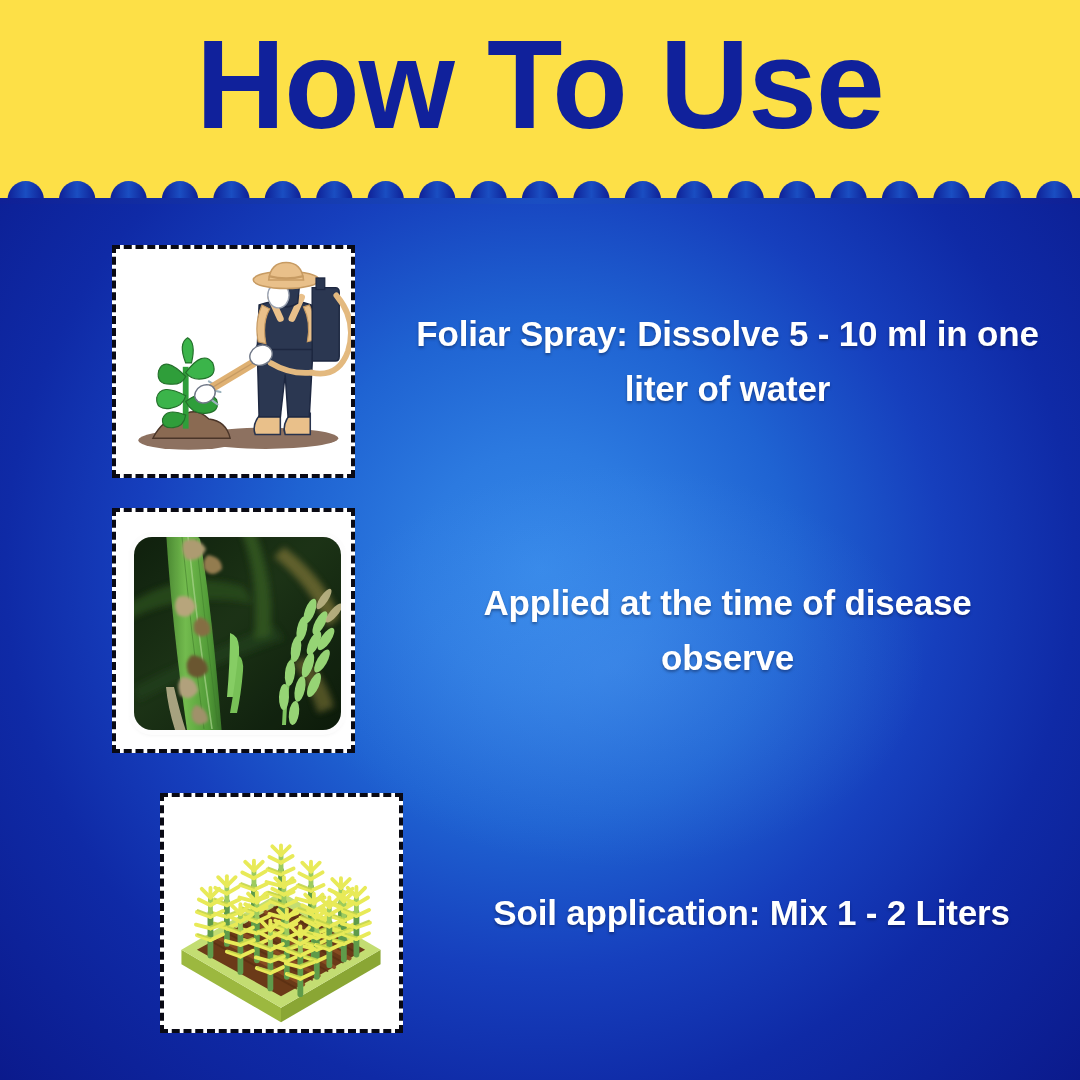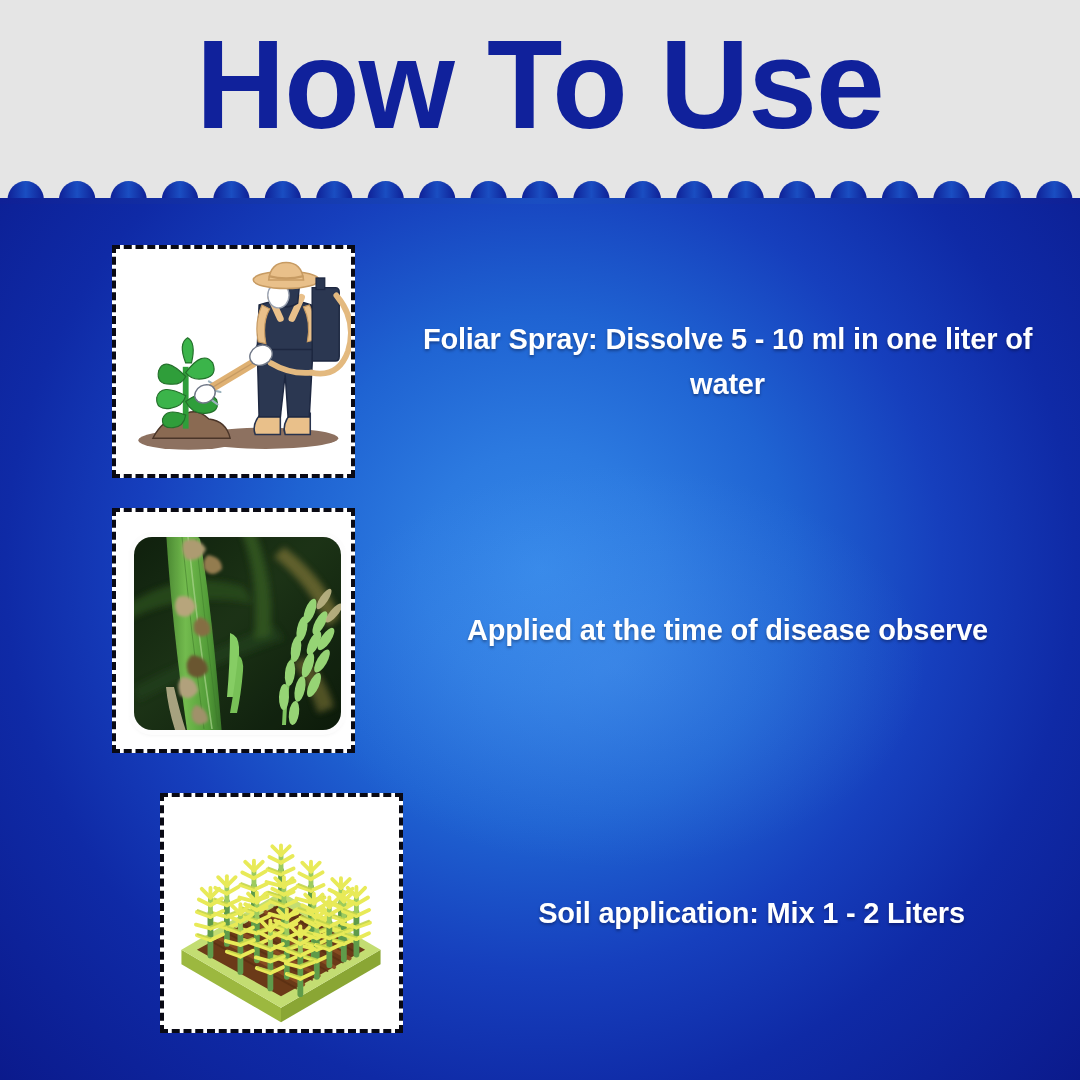--- a/index.html
+++ b/index.html
@@ -7,21 +7,21 @@
   body {
     font-family:"Liberation Sans", sans-serif;
     background:#ffffff;
     overflow:hidden;
     position:relative;
   }
 
   
   #header {
     position:absolute; left:0; top:0; width:1080px; height:199px;
-    background:#e5e5e5;
+    background:#fde047;
     display:flex; align-items:flex-start; justify-content:center;
   }
   #page-title {
     font-family:"Liberation Sans", sans-serif;
     font-size:126px;
     font-weight:bold;
     color:#10219b;
     letter-spacing:-1px;
     line-height:1;
     margin-top:22px;
@@ -81,21 +81,21 @@
   #row-0 .thumb-frame { width:243px; height:233px; }
   #row-1 .thumb-frame { width:243px; height:245px; }
   #row-2 .thumb-frame { width:243px; height:240px; }
 
   .caption {
     flex:1 1 auto;
     margin-left:58px;
     margin-right:38px;
     text-align:center;
     color:#ffffff;
-    font-size:29px;
+    font-size:35px;
     font-weight:bold;
     line-height:1.55;
     letter-spacing:-0.2px;
     text-shadow:0 2px 3px rgba(0,0,20,.35);
   }
 
   .illus { position:absolute; left:0; top:0; width:100%; height:100%; display:block; }
 
   
   .photo-inset {

